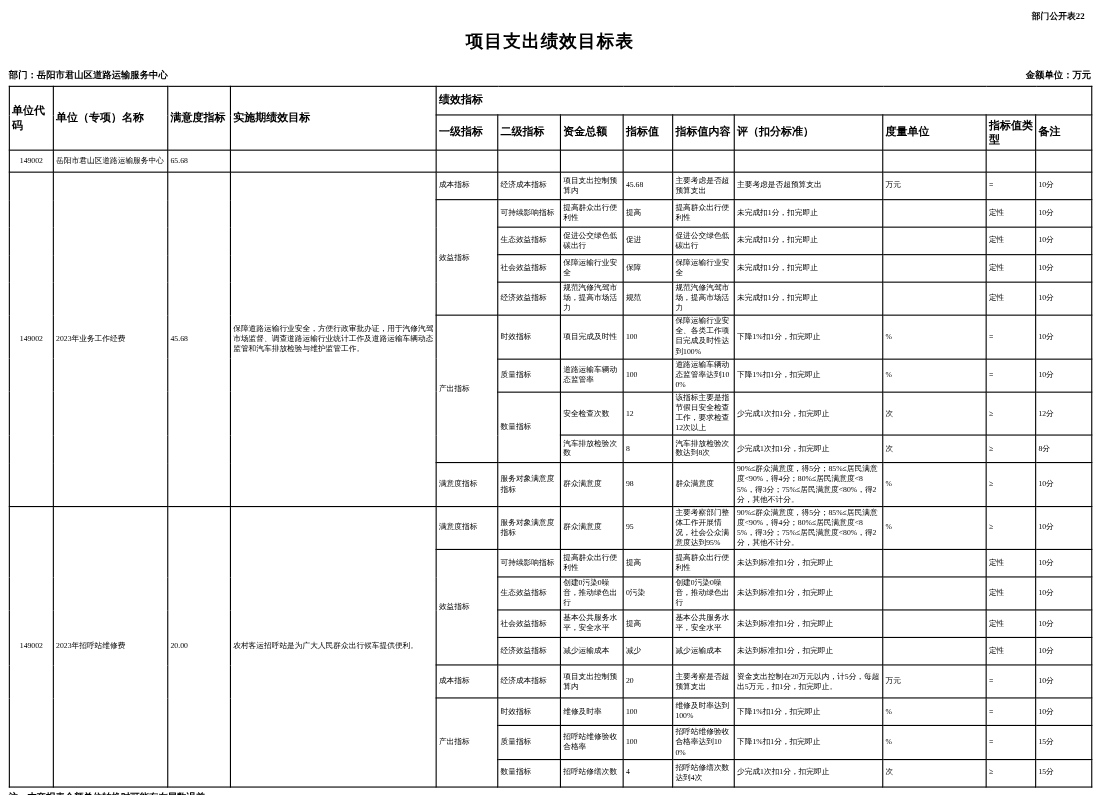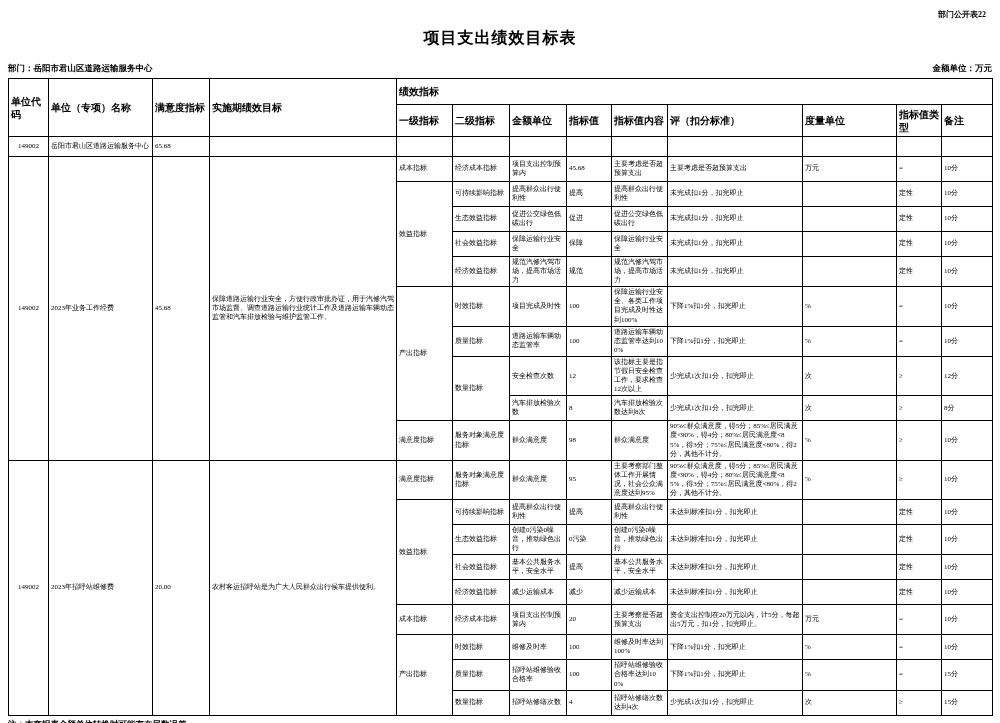--- a/index.html
+++ b/index.html
@@ -55,21 +55,21 @@
     <tr class="hh1">
       <th rowspan="2">单位代码</th>
       <th rowspan="2">单位（专项）名称</th>
       <th rowspan="2">满意度指标</th>
       <th rowspan="2">实施期绩效目标</th>
       <th colspan="9">绩效指标</th>
     </tr>
     <tr class="hh2">
       <th>一级指标</th>
       <th>二级指标</th>
-      <th>金额单位</th>
+      <th>资金总额</th>
       <th>指标值</th>
       <th>指标值内容</th>
       <th>评（扣分标准）</th>
       <th>度量单位</th>
       <th>指标值类型</th>
       <th>备注</th>
     </tr>
 
     <tr class="h20 blocktop">
       <td class="c">149002</td>

